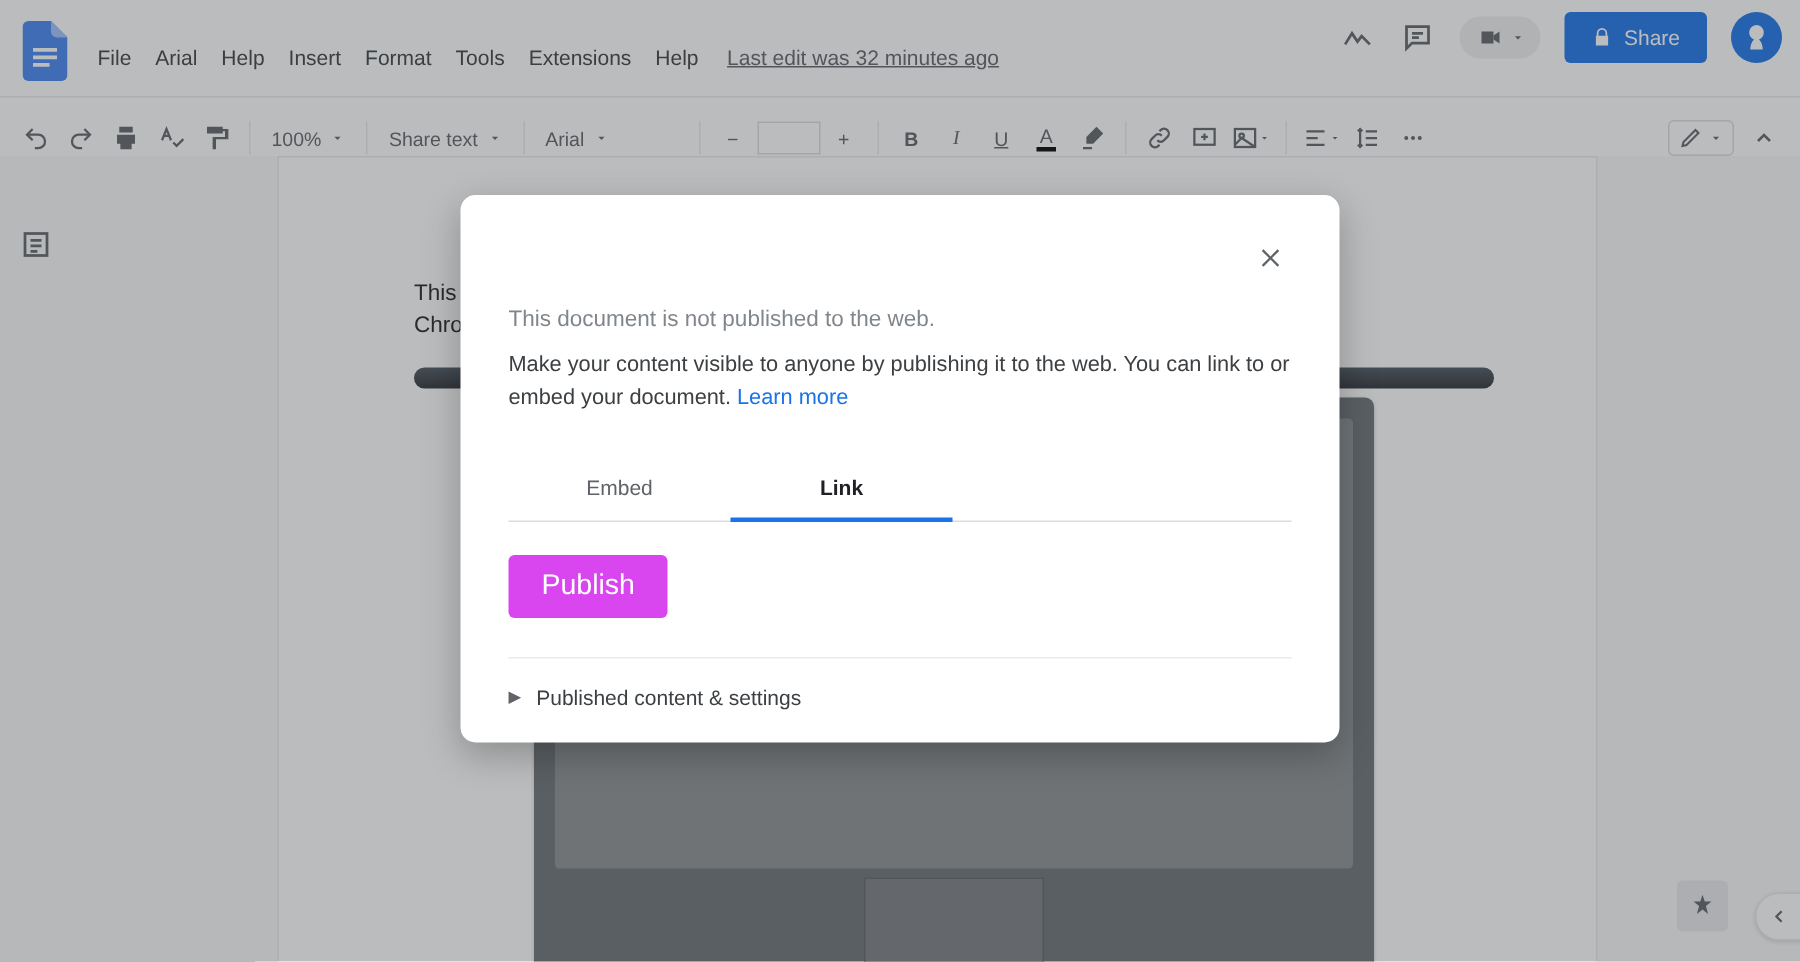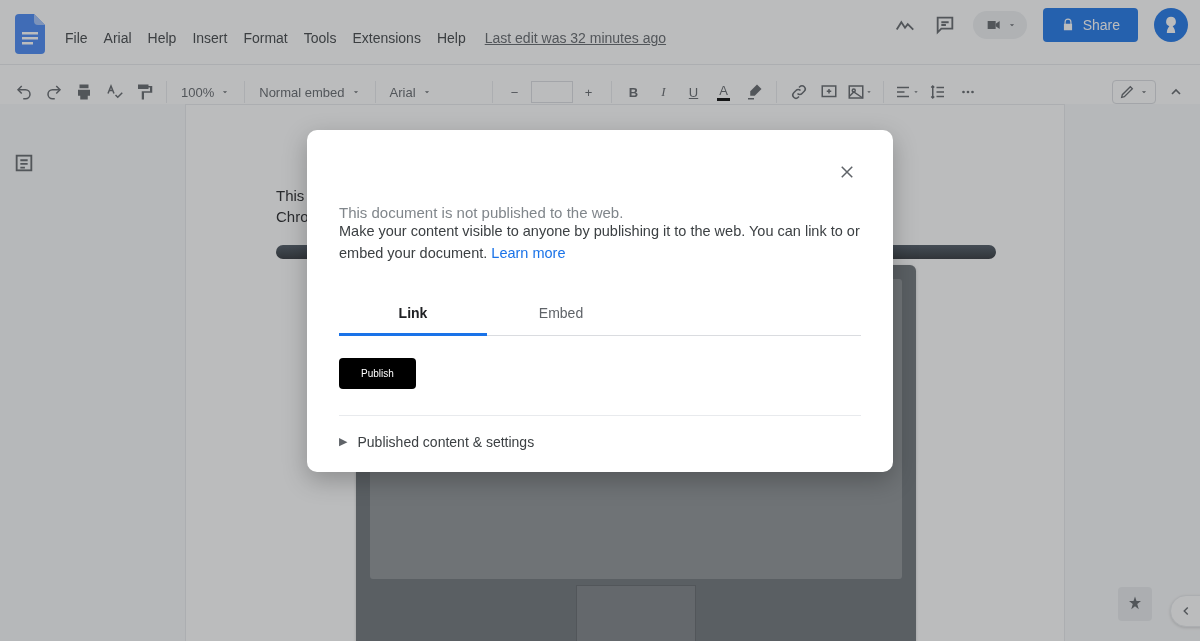--- a/index.html
+++ b/index.html
@@ -43,26 +43,26 @@
 
 
 .overlay { position:absolute; inset:0; background:rgba(60,64,67,0.35); z-index:20; }
 
 
 .dialog { position:absolute; z-index:30; top:130px; left:307px; width:586px; background:#fff; border-radius:10px; box-shadow:0 8px 24px rgba(0,0,0,0.25); padding:28px 32px 22px 32px; }
 .dialog-title-row { display:flex; align-items:center; }
 .dialog-title { font-size:22px; color:#202124; font-weight:400; font-family:"Google Sans","Product Sans",Arial,sans-serif; }
 .dialog-close { margin-left:auto; width:28px; height:28px; color:#5f6368; cursor:pointer; display:flex; align-items:center; justify-content:center; font-size:20px;}
 .dialog-sub { font-size:15px; color:#80868b; margin-top:18px; }
-.dialog-desc { font-size:14.5px; color:#3c4043; line-height:1.5; }
+.dialog-desc { font-size:14.5px; color:#3c4043; margin-top:12px; line-height:1.5; }
 .dialog-desc a { color:#1a73e8; text-decoration:none; }
 .tabs { display:flex; margin-top:30px; border-bottom:1px solid #dadce0; }
 .tab { flex:0 0 148px; text-align:center; padding:10px 0 12px 0; font-size:14px; color:#5f6368; cursor:pointer; }
 .tab.active { color:#202124; font-weight:600; border-bottom:3px solid #1a73e8; margin-bottom:-1px; }
-.publish-btn { margin-top:22px; background:#000000; color:#fff; border:none; border-radius:4px; padding:10px 22px; font-size:10px; font-weight:500; cursor:pointer; }
+.publish-btn { margin-top:22px; background:#d946ef; color:#fff; border:none; border-radius:4px; padding:10px 22px; font-size:19px; font-weight:500; cursor:pointer; }
 .hr { height:1px; background:#e8eaed; margin-top:26px; }
 .expander { display:flex; align-items:center; gap:10px; margin-top:18px; cursor:pointer; color:#3c4043; font-size:14px; }
 .caret { font-size:11px; color:#5f6368; }
 
 
 .explore-fab { position:absolute; bottom:20px; right:48px; width:34px; height:34px; background:#e8eaed; border-radius:4px; display:flex; align-items:center; justify-content:center; z-index:5; color:#5f6368;}
 .side-fab { position:absolute; bottom:14px; right:-2px; width:32px; height:32px; background:#fff; border:1px solid #e8eaed; border-radius:50% 0 0 50%; display:flex; align-items:center; justify-content:center; z-index:5; color:#5f6368; box-shadow:0 1px 3px rgba(0,0,0,0.15);}
 
 svg { display:block; }
 </style>
@@ -157,21 +157,21 @@
     </span>
   <span class="tb-sep"></span>
   <span class="tb-select">
       <span>100%</span>
       <svg width="10" height="10" viewBox="0 0 24 24" fill="#5f6368">
         <path d="M7 10l5 5 5-5z"></path>
       </svg>
     </span>
   <span class="tb-sep"></span>
   <span class="tb-select">
-      <span>Normal embed</span>
+      <span>Share text</span>
       <svg width="10" height="10" viewBox="0 0 24 24" fill="#5f6368">
         <path d="M7 10l5 5 5-5z"></path>
       </svg>
     </span>
   <span class="tb-sep"></span>
   <span class="tb-select" style="min-width:100px">
       <span>Arial</span>
       <svg width="10" height="10" viewBox="0 0 24 24" fill="#5f6368">
         <path d="M7 10l5 5 5-5z"></path>
       </svg>
@@ -294,22 +294,22 @@
       <svg width="18" height="18" viewBox="0 0 24 24" stroke="#5f6368" stroke-width="2">
           <path d="M5 5l14 14M19 5L5 19"></path>
         </svg>
     </div>
   </div>
   <div class="dialog-sub">This document is not published to the web.</div>
   <div class="dialog-desc">
     <span>Make your content visible to anyone by publishing it to the web. You can link to or embed your document. </span><a href="#">Learn more</a>
   </div>
   <div class="tabs">
+    <div class="tab">Embed</div>
     <div class="tab active">Link</div>
-    <div class="tab">Embed</div>
   </div>
   <button class="publish-btn">Publish</button>
   <div class="hr"></div>
   <div class="expander">
     <span class="caret">▶</span>
     <span>Published content &amp; settings</span>
   </div>
 </div>
 
 </body></html>

